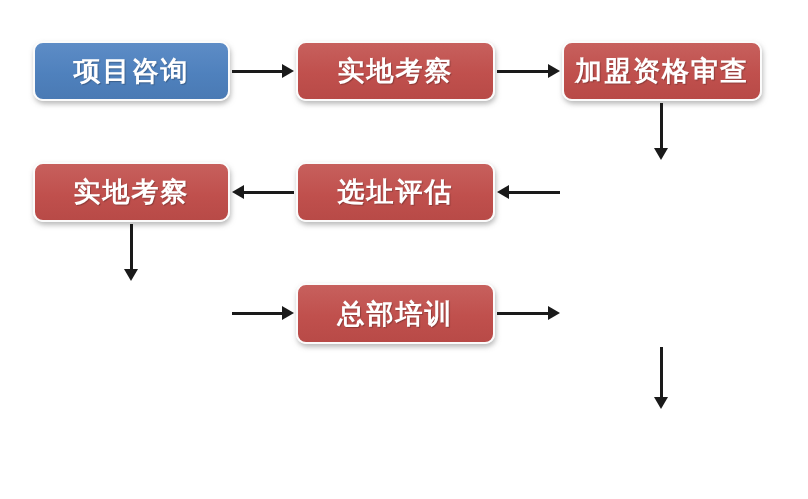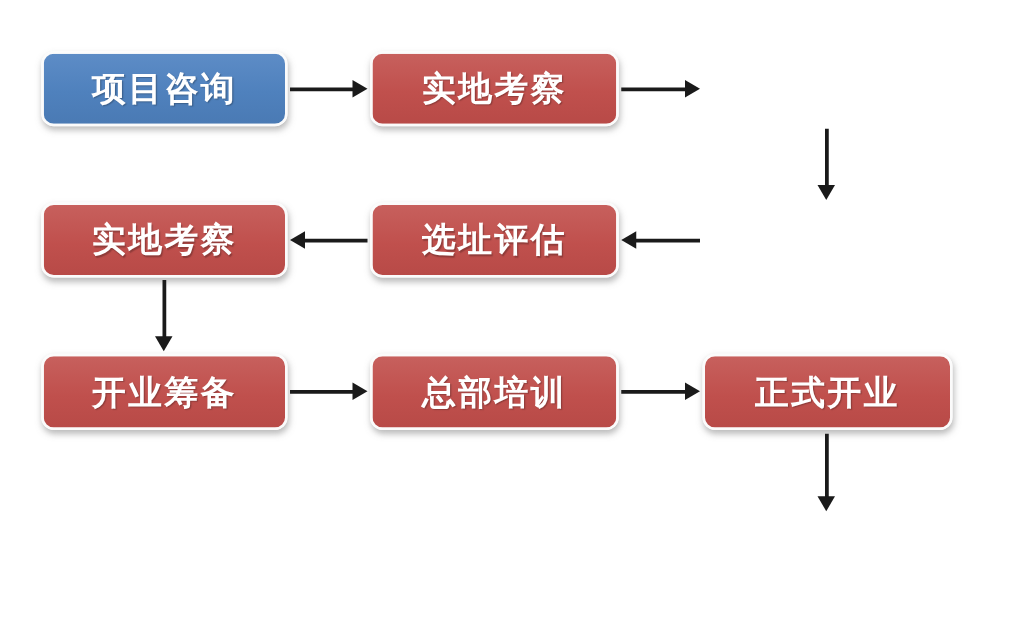--- a/index.html
+++ b/index.html
@@ -73,25 +73,24 @@
   .a7 { left: 497px; top: 306px; width: 63px; height: 14px; }
   .a8 { left: 654px; top: 347px; width: 14px; height: 62px; }
 </style>
 </head>
 <body>
 
 <div class="canvas">
 
   <div class="node blue n0">项目咨询</div>
   <div class="node red  n1">实地考察</div>
+  <div class="node red  n2">加盟资格审查</div>
   <div class="node red  n4">选址评估</div>
   <div class="node red  n5">实地考察</div>
-  <div class="node red  n6">开业筹备</div>
   <div class="node red  n7">总部培训</div>
-  <div class="node red  n8">正式开业</div>
 
   <div class="arrow arrow-right a0">
     <div class="shaft"></div>
     <div class="head"></div>
   </div>
   <div class="arrow arrow-right a1">
     <div class="shaft"></div>
     <div class="head"></div>
   </div>
   <div class="arrow arrow-down a2">

